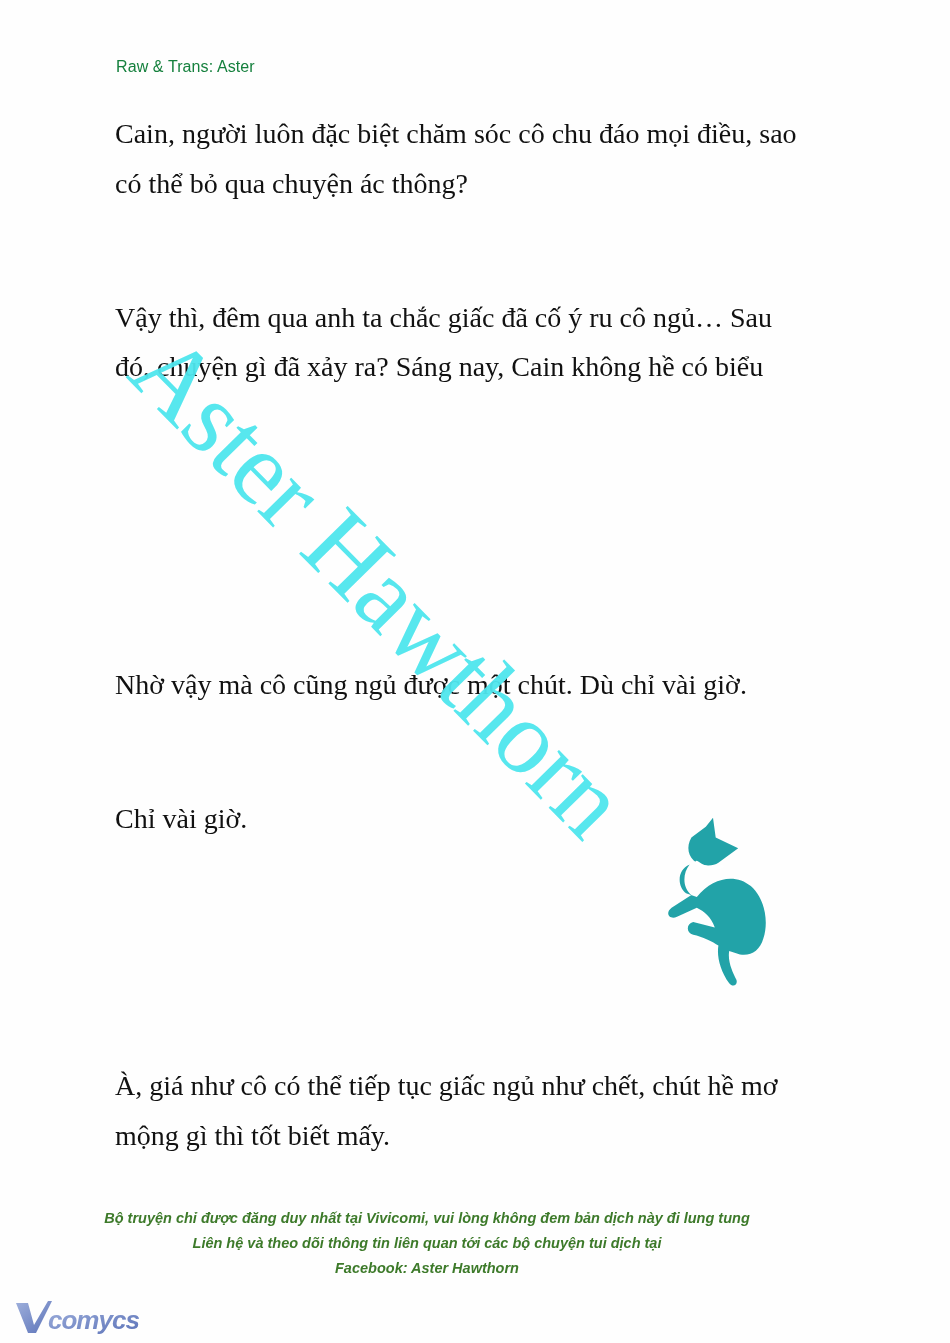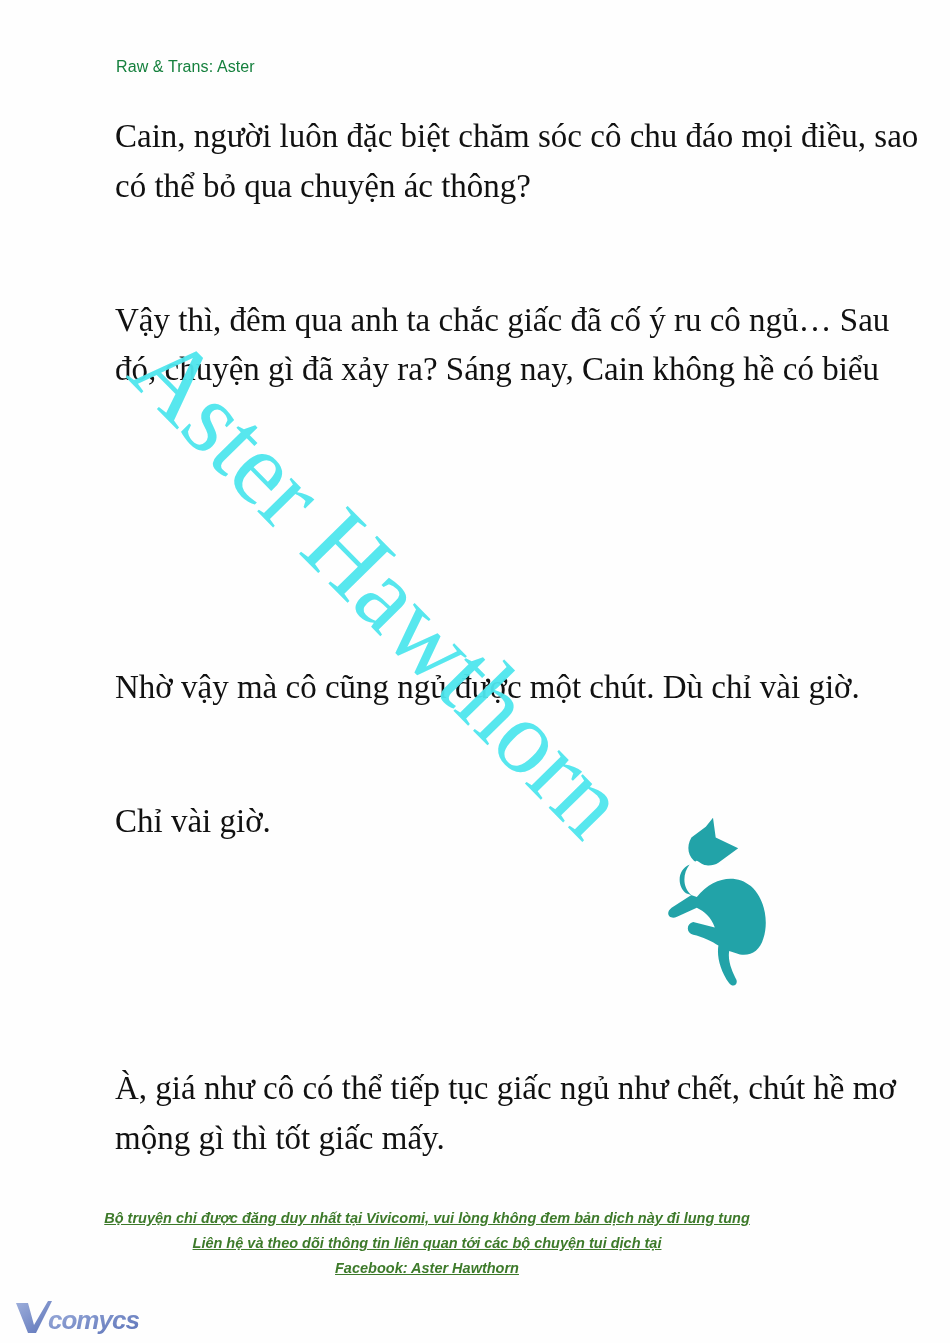--- a/index.html
+++ b/index.html
@@ -26,21 +26,21 @@
       top: 58px;
       font-family: "Liberation Sans", sans-serif;
       font-size: 16px;
       color: #15803d;
       letter-spacing: 0.1px;
     }
     .para-line {
       position: absolute;
       left: 115px;
       font-family: "Liberation Serif", serif;
-      font-size: 33px;
+      font-size: 28px;
       color: #111111;
       white-space: nowrap;
       line-height: 1;
       z-index: 2;
     }
     .watermark {
       position: absolute;
       left: 138px;
       top: 568px;
       font-family: "Liberation Serif", serif;
@@ -71,21 +71,20 @@
     .footer-line {
       position: absolute;
       left: 0;
       width: 854px;
       text-align: center;
       font-family: "Liberation Sans", sans-serif;
       font-style: italic;
       font-weight: bold;
       font-size: 14.5px;
       color: #3d7a2a;
-      text-decoration: underline;
     }
     .logo {
       position: absolute;
       left: 14px;
       top: 1297px;
       width: 132px;
       height: 42px;
     }
   </style>
 </head>
@@ -101,21 +100,21 @@
   <div class="para-line" style="top:304px">Vậy thì, đêm qua anh ta chắc giấc đã cố ý ru cô ngủ… Sau</div>
   <div class="para-line" style="top:353px">đó, chuyện gì đã xảy ra? Sáng nay, Cain không hề có biểu</div>
 
 
   <div class="para-line" style="top:671px">Nhờ vậy mà cô cũng ngủ được một chút. Dù chỉ vài giờ.</div>
 
   <div class="para-line" style="top:805px">Chỉ vài giờ.</div>
 
 
   <div class="para-line" style="top:1072px">À, giá như cô có thể tiếp tục giấc ngủ như chết, chút hề mơ</div>
-  <div class="para-line" style="top:1122px">mộng gì thì tốt giấc mấy.</div>
+  <div class="para-line" style="top:1122px">mộng gì thì tốt biết mấy.</div>
 
   <div class="watermark-wrap">
     <div class="watermark" style="top:300px; left:150px;">Aster Hawthorn</div>
   </div>
 
   <svg class="cat" viewBox="0 0 150 200">
     <g fill="#22a3a8">
 
       <path d="M62 18 L70 8 L73 30 L98 42 L76 58 C70 62 60 62 52 58 C42 52 40 40 46 30 Z"></path>
 

